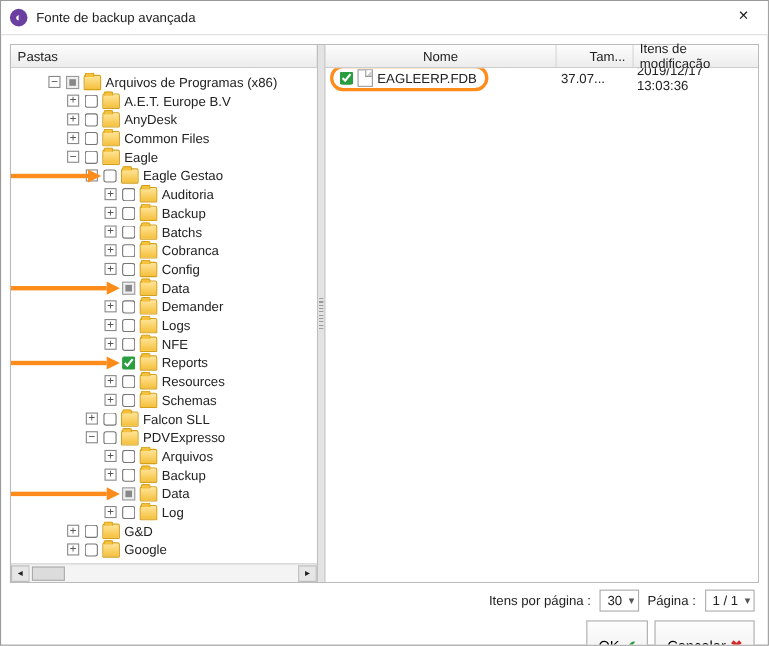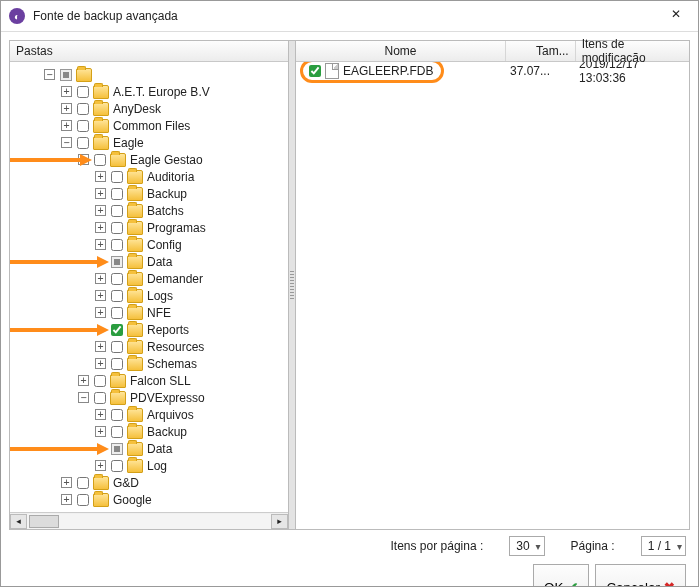--- a/index.html
+++ b/index.html
@@ -51,21 +51,21 @@
 .file-icon { width: 14px; height: 16px; border: 1px solid #999; background: #fff; display: inline-block; margin-right: 4px; position: relative; }
 .file-icon::after { content:""; position:absolute; top:0; right:0; width:5px; height:5px; background:linear-gradient(135deg, #fff 50%, #ccc 50%); border-left:1px solid #999; border-bottom:1px solid #999; }
 
 .name-highlight { display: inline-flex; align-items: center; border: 3px solid #ff8c1a; border-radius: 12px; padding: 1px 8px 1px 4px; }
 
 .hs-scrollbar { height: 17px; background: #f0f0f0; border-top: 1px solid #ccc; display: flex; align-items: center; }
 .hs-scrollbar .btn { width: 17px; height: 15px; background: #e6e6e6; border: 1px solid #bbb; text-align: center; font-size: 9px; line-height: 13px; cursor: pointer; }
 .hs-scrollbar .track { flex: 1; background: #f4f4f4; height: 15px; position: relative; }
 .hs-scrollbar .thumb { position: absolute; left: 2px; width: 30px; height: 13px; top: 1px; background: #dcdcdc; border: 1px solid #aaa; }
 
-.footer1 { display: flex; justify-content: flex-end; align-items: center; padding: 6px 4px; gap: 26px; }
+.footer1 { display: flex; justify-content: flex-end; align-items: center; padding: 6px 4px; gap: 8px; }
 .footer2 { display: flex; justify-content: flex-end; align-items: center; padding: 2px 4px 6px; gap: 6px; }
 .sel { border: 1px solid #aaa; background: #fff; padding: 1px 14px 1px 6px; position: relative; height: 20px; display: inline-flex; align-items: center; cursor: pointer; }
 .sel::after { content:"▾"; position:absolute; right:3px; font-size:10px; color:#555; }
 .btn-main { border: 1px solid #aaa; background: linear-gradient(#fdfdfd,#ececec); padding: 15px 10px; display: inline-flex; align-items: center; gap: 4px; cursor: pointer; }
 .ico-ok { color:#2a9d3f; font-weight:bold; }
 .ico-cancel { color:#d62828; font-weight:bold; }
 </style>
 </head>
 <body>
 
@@ -84,20 +84,21 @@
         <div class="col" style="flex:1">Pastas</div>
       </div>
       <div class="tree-wrap">
         <div class="tree" id="tree">
             <div class="tree-row">
               <span class="tree-indent"></span>
               <span class="tree-indent"></span>
               <span class="toggle">−</span>
               <span class="cb-mixed"></span>
               <span class="folder"></span>
+              <span class="label">Arquivos de Programas (x86)</span>
             </div>
             <div class="tree-row">
               <span class="tree-indent"></span>
               <span class="tree-indent"></span>
               <span class="tree-indent"></span>
               <span class="toggle">+</span>
               <input type="checkbox" class="cb" style="">
               <span class="folder"></span>
               <span class="label">A.E.T. Europe B.V</span>
             </div>
@@ -177,21 +178,21 @@
             </div>
             <div class="tree-row">
               <span class="tree-indent"></span>
               <span class="tree-indent"></span>
               <span class="tree-indent"></span>
               <span class="tree-indent"></span>
               <span class="tree-indent"></span>
               <span class="toggle">+</span>
               <input type="checkbox" class="cb" style="">
               <span class="folder"></span>
-              <span class="label">Programas</span>
+              <span class="label">Cobranca</span>
             </div>
             <div class="tree-row">
               <span class="tree-indent"></span>
               <span class="tree-indent"></span>
               <span class="tree-indent"></span>
               <span class="tree-indent"></span>
               <span class="tree-indent"></span>
               <span class="toggle">+</span>
               <input type="checkbox" class="cb" style="">
               <span class="folder"></span>

